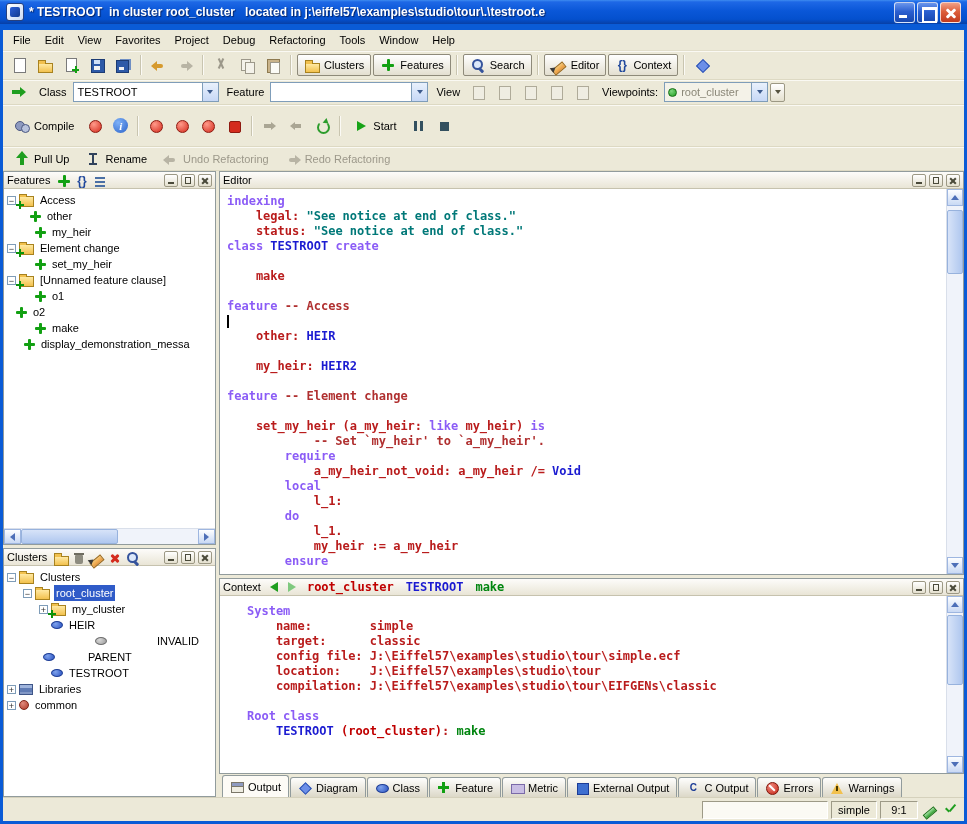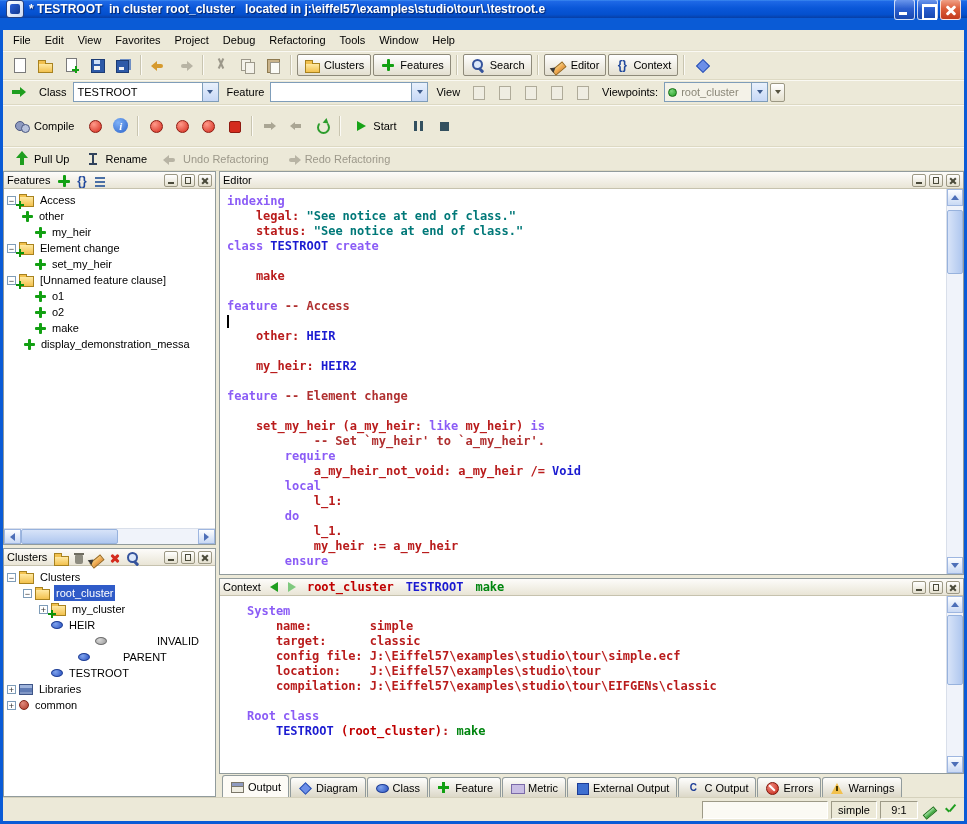--- a/index.html
+++ b/index.html
@@ -5,21 +5,21 @@
   * { margin:0; padding:0; box-sizing:border-box; }
   html,body { background:#777; }
   #window {
     position:relative; width:967px; height:824px;
     background:#0A5BD6;
     font-family:"Liberation Sans", sans-serif; font-size:11px; color:#000;
     overflow:hidden;
   }
   
   .titlebar {
-    height:18px; display:flex; align-items:center; padding:0 6px;
+    height:24px; display:flex; align-items:center; padding:0 6px;
     background:linear-gradient(180deg,#3E8CF0 0%,#1E68E6 8%,#0A57D8 45%,#0450CE 80%,#073FA6 100%);
   }
   .app-icon { width:18px; height:18px; border-radius:3px; background:linear-gradient(135deg,#FFFFFF,#C9D9F4); border:1px solid #27417E; position:relative; margin-right:5px; flex:0 0 auto;}
   .app-icon::before { content:""; position:absolute; left:3px; top:3px; width:10px; height:10px; background:linear-gradient(135deg,#2B5FD9,#123A8F); border-radius:2px;}
   .title-text { color:#fff; font-weight:bold; font-size:12px; white-space:pre; overflow:hidden; text-overflow:ellipsis; flex:1; text-shadow:1px 1px 1px rgba(0,0,30,.6);}
   .win-btns { display:flex; gap:2px; flex:0 0 auto; }
   .win-btn { width:21px; height:21px; border-radius:3px; border:1px solid rgba(255,255,255,.75); position:relative; }
   .win-btn.b-min, .win-btn.b-max { background:linear-gradient(180deg,#6A96EC,#2B5FD0 45%,#1747AE); }
   .win-btn.b-close { background:linear-gradient(180deg,#F0A086,#DD5F3B 45%,#C23B1E); }
   .b-min::before { content:""; position:absolute; left:4px; bottom:4px; width:8px; height:3px; background:#fff; }
@@ -441,21 +441,21 @@
             <span class="mini m-min"></span>
             <span class="mini m-max"></span>
             <span class="mini m-close"></span>
           </div>
           <div class="tree">
               <div class="tree-row" style="padding-left: 3px;">
                 <span class="expander box">−</span>
                 <span class="titem-icon tri-folder-feature"></span>
                 <span class="tlabel">Access</span>
               </div>
-              <div class="tree-row" style="padding-left: 6px;">
+              <div class="tree-row" style="padding-left: 14px;">
                 <span class="expander"></span>
                 <span class="titem-icon tri-feature"></span>
                 <span class="tlabel">other</span>
               </div>
               <div class="tree-row" style="padding-left: 19px;">
                 <span class="expander"></span>
                 <span class="titem-icon tri-feature"></span>
                 <span class="tlabel">my_heir</span>
               </div>
               <div class="tree-row" style="padding-left: 3px;">
@@ -471,21 +471,21 @@
               <div class="tree-row" style="padding-left: 3px;">
                 <span class="expander box">−</span>
                 <span class="titem-icon tri-folder-feature"></span>
                 <span class="tlabel">[Unnamed feature clause]</span>
               </div>
               <div class="tree-row" style="padding-left: 19px;">
                 <span class="expander"></span>
                 <span class="titem-icon tri-feature"></span>
                 <span class="tlabel">o1</span>
               </div>
-              <div class="tree-row" style="padding-left: 19px;">
+              <div class="tree-row" style="">
                 <span class="expander"></span>
                 <span class="titem-icon tri-feature"></span>
                 <span class="tlabel">o2</span>
               </div>
               <div class="tree-row" style="padding-left: 19px;">
                 <span class="expander"></span>
                 <span class="titem-icon tri-feature"></span>
                 <span class="tlabel">make</span>
               </div>
               <div class="tree-row" style="padding-left: 8px;">
@@ -535,21 +535,21 @@
               <div class="tree-row" style="padding-left: 35px;">
                 <span class="expander"></span>
                 <span class="titem-icon tri-class-blue"></span>
                 <span class="tlabel">HEIR</span>
               </div>
               <div class="tree-row" style="padding-left: 35px; gap: 44px;">
                 <span class="expander"></span>
                 <span class="titem-icon tri-class-gray"></span>
                 <span class="tlabel">INVALID</span>
               </div>
-              <div class="tree-row" style="padding-left: 35px; gap: 27px;">
+              <div class="tree-row" style=" gap: 27px;">
                 <span class="expander"></span>
                 <span class="titem-icon tri-class-blue"></span>
                 <span class="tlabel">PARENT</span>
               </div>
               <div class="tree-row" style="padding-left: 35px;">
                 <span class="expander"></span>
                 <span class="titem-icon tri-class-blue"></span>
                 <span class="tlabel">TESTROOT</span>
               </div>
               <div class="tree-row" style="padding-left: 3px;">

